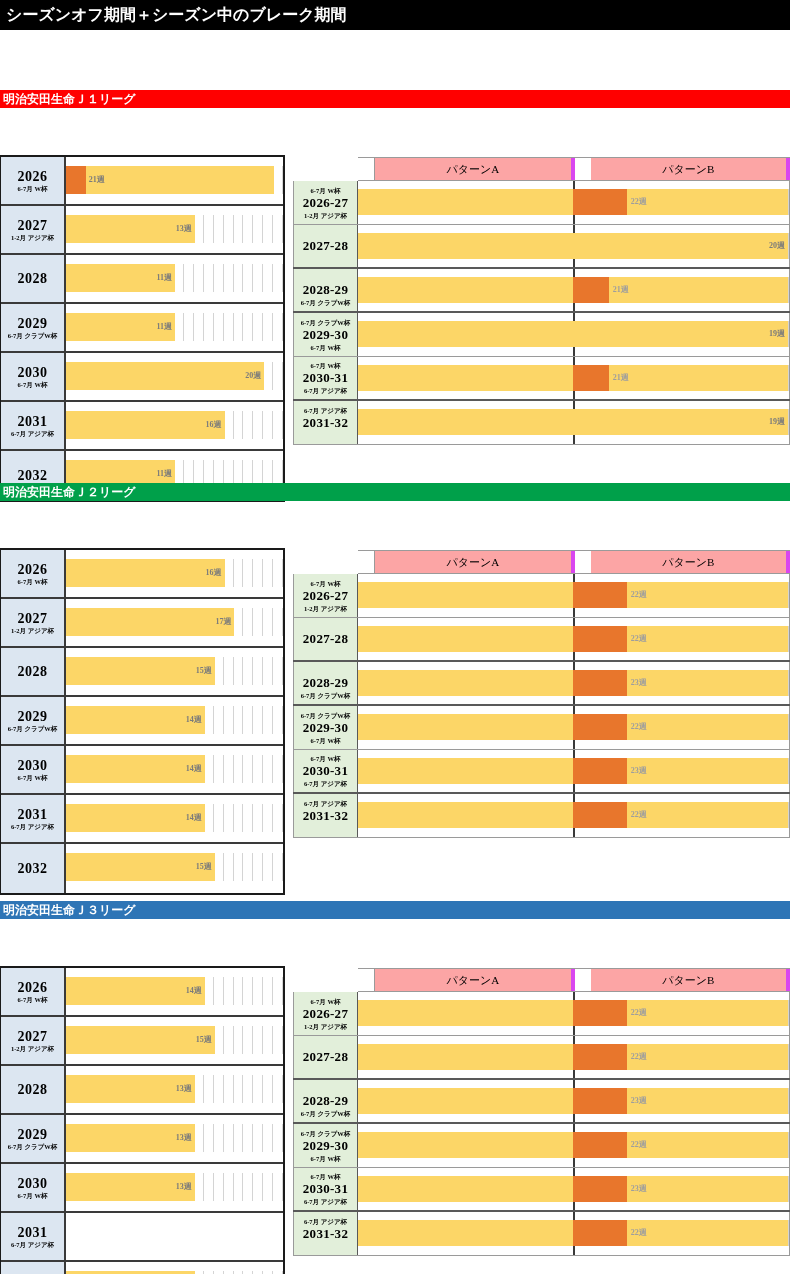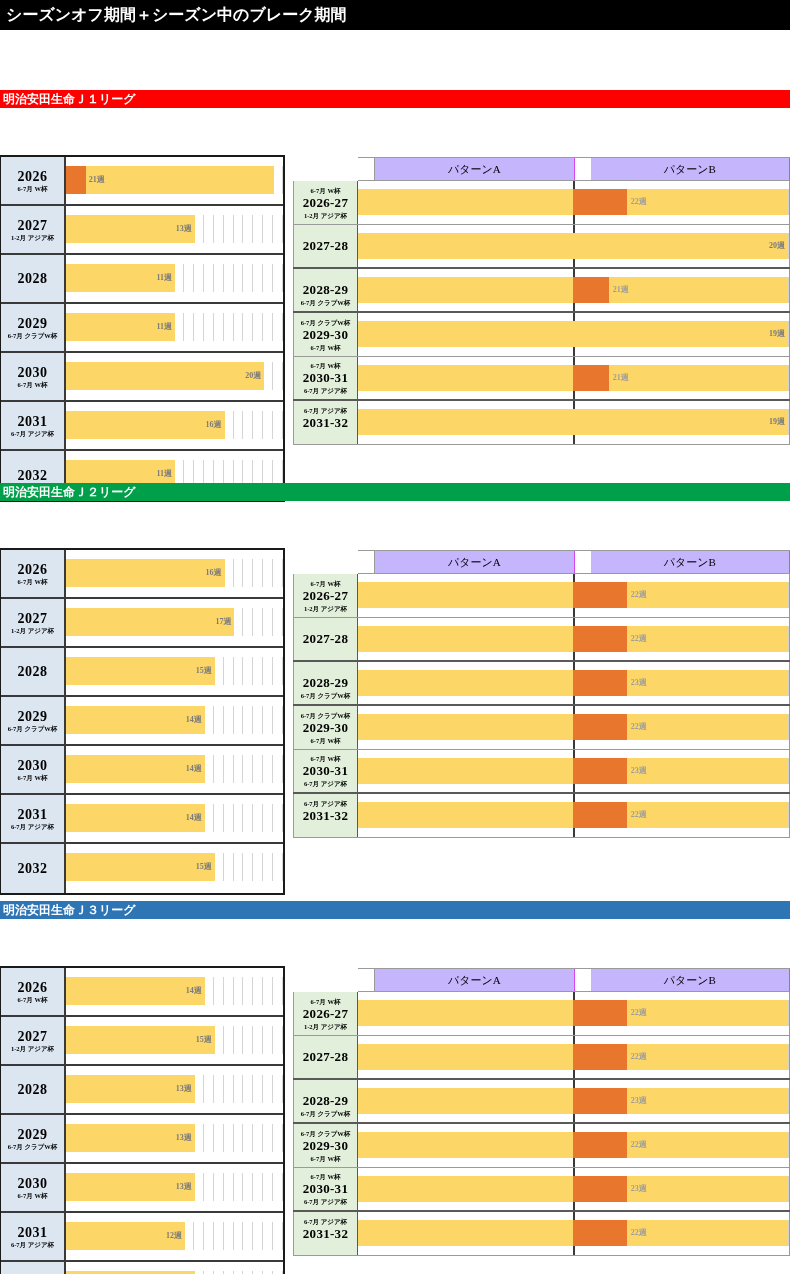--- a/index.html
+++ b/index.html
@@ -90,24 +90,24 @@
     box-sizing:border-box;
   }
   .rhead{
     display:flex;height:24px;
     margin-left:65px;
     border-top:1px solid #9a9a9a;
     border-bottom:1px solid #9a9a9a;
     box-sizing:border-box;
   }
   .rhead div{
-    flex:1;background:#c4b5fd;
+    flex:1;background:#fca5a5;
     display:flex;align-items:center;justify-content:center;
     font-size:11px;
-    border-right:1px solid #d946ef;
+    border-right:4px solid #d946ef;
     box-sizing:border-box;
     margin-left:16px;
   }
   .rhead div:first-child{border-left:1px solid #9a9a9a;}
   .rrow{
     display:flex;height:44px;
     border-bottom:2px solid #595959;
     box-sizing:border-box;
   }
   .rrow.thin{border-bottom:1px solid #9a9a9a;}
@@ -1422,51 +1422,20 @@
               <span class="wk">13週</span>
             </div>
           </div>
         </div>
       </div>
       <div class="lrow">
         <div class="lyear">
           <div class="y">2031</div>
           <div class="sub">6-7月 アジア杯</div>
         </div>
-        <div class="ltrack">
-          <div class="lgrid">
-            <i style="width: 4.54545%;"></i>
-            <i style="width: 4.54545%;"></i>
-            <i style="width: 4.54545%;"></i>
-            <i style="width: 4.54545%;"></i>
-            <i style="width: 4.54545%;"></i>
-            <i style="width: 4.54545%;"></i>
-            <i style="width: 4.54545%;"></i>
-            <i style="width: 4.54545%;"></i>
-            <i style="width: 4.54545%;"></i>
-            <i style="width: 4.54545%;"></i>
-            <i style="width: 4.54545%;"></i>
-            <i style="width: 4.54545%;"></i>
-            <i style="width: 4.54545%;"></i>
-            <i style="width: 4.54545%;"></i>
-            <i style="width: 4.54545%;"></i>
-            <i style="width: 4.54545%;"></i>
-            <i style="width: 4.54545%;"></i>
-            <i style="width: 4.54545%;"></i>
-            <i style="width: 4.54545%;"></i>
-            <i style="width: 4.54545%;"></i>
-            <i style="width: 4.54545%;"></i>
-            <i style="width: 4.54545%;"></i>
-          </div>
-          <div class="lbar" style="width: 118.909px;">
-            <div class="seg-y" style="flex: 1 1 0%;">
-              <span class="wk">12週</span>
-            </div>
-          </div>
-        </div>
       </div>
       <div class="lrow">
         <div class="lyear"></div>
         <div class="ltrack">
           <div class="lgrid">
             <i style="width: 4.54545%;"></i>
             <i style="width: 4.54545%;"></i>
             <i style="width: 4.54545%;"></i>
             <i style="width: 4.54545%;"></i>
             <i style="width: 4.54545%;"></i>

